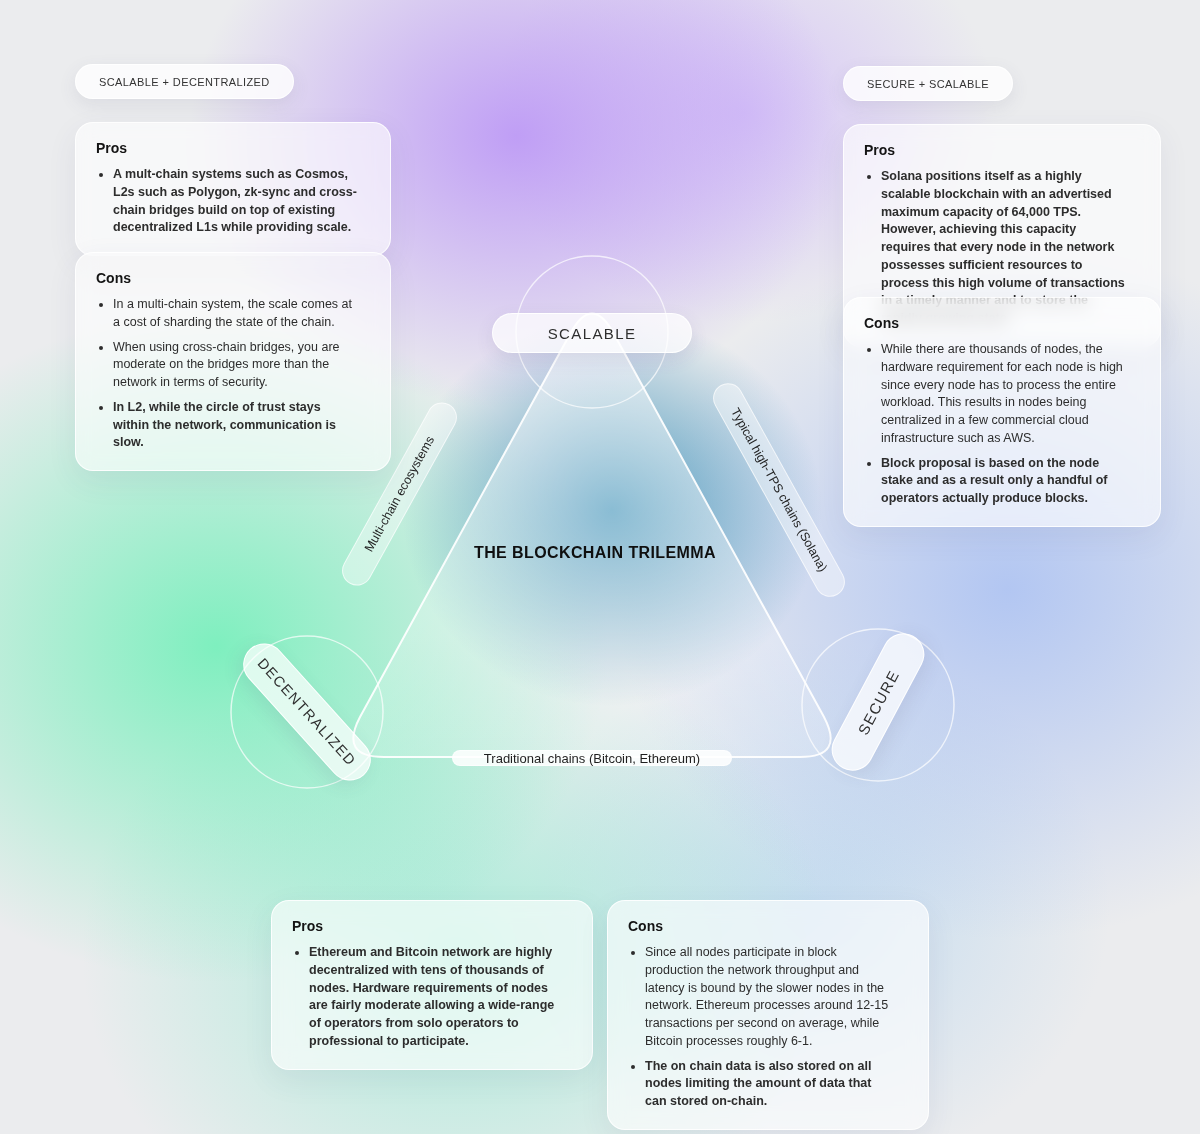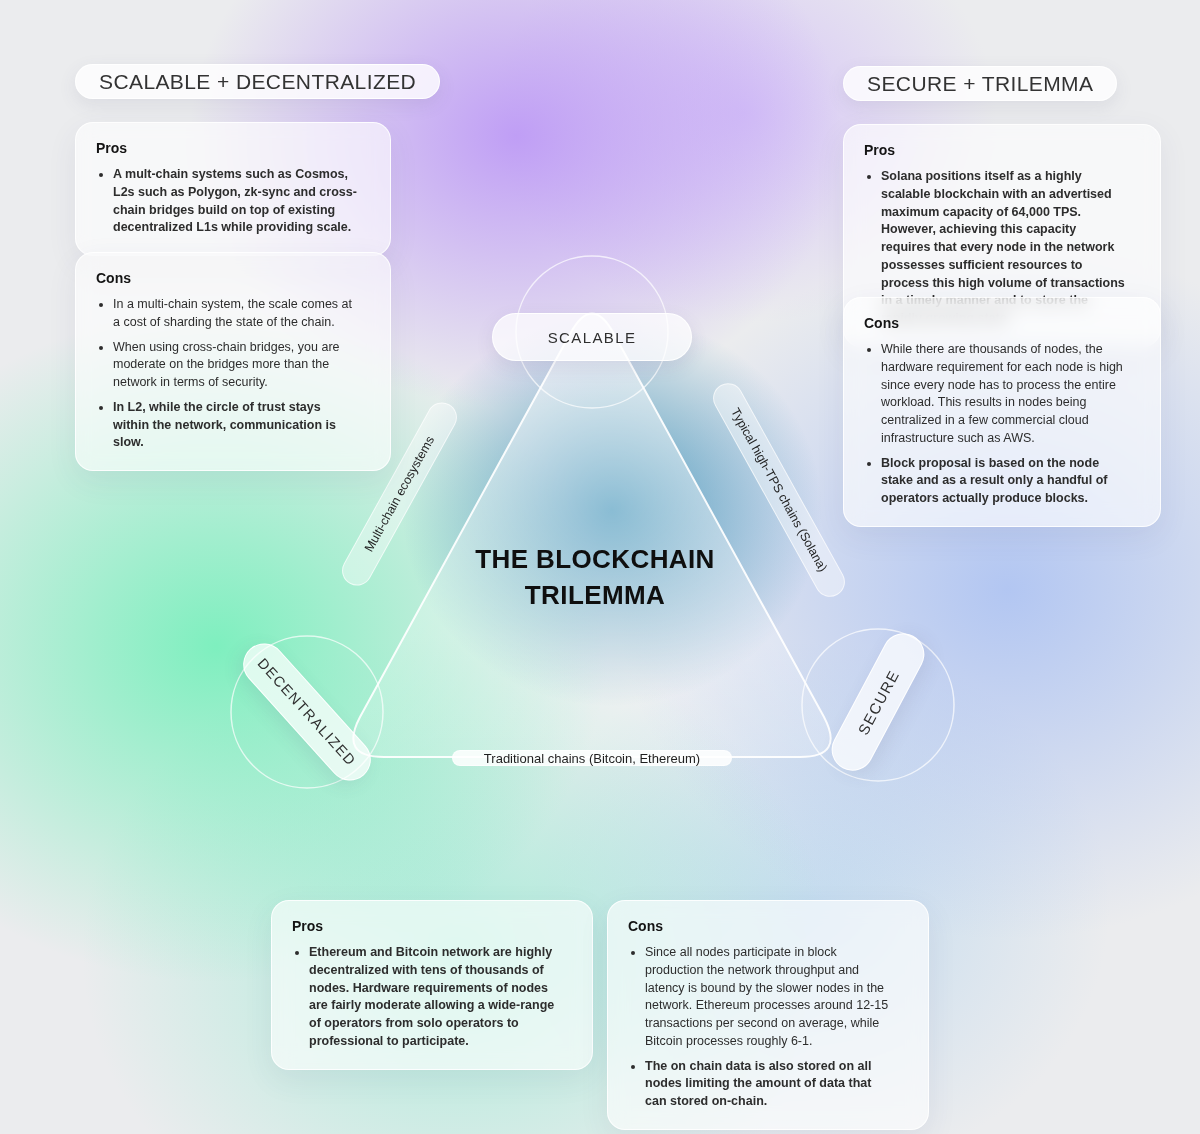--- a/index.html
+++ b/index.html
@@ -36,32 +36,32 @@
   .card li:last-child { margin-bottom:0;font-weight:bold; }
 
   .pill {
     position:absolute; display:flex; align-items:center; justify-content:center;
     background:rgba(255,255,255,0.80);
     border:1px solid rgba(255,255,255,0.95);
     border-radius:999px;
     color:#2a2a2a; white-space:nowrap;
     box-shadow:0 6px 18px rgba(80,80,120,0.10);
   }
-  .heading-pill { height:35px; padding:0 23px; font-size:21px; letter-spacing:0.4px; color:#333;text-align:right; }
+  .heading-pill { height:35px; padding:0 23px; font-size:11px; letter-spacing:0.4px; color:#333;text-align:right; }
   .vertex-pill  { font-size:15px; letter-spacing:1.4px; color:#2f2f2f; background:rgba(255,255,255,0.72); }
   .edge-label {
     position:absolute; display:flex; align-items:center; justify-content:center;
     font-size:12.5px; color:#1f1f1f; white-space:nowrap;
     background:rgba(255,255,255,0.42);
     border:1px solid rgba(255,255,255,0.65);
     border-radius:999px;
   }
   .center-title {
     position:absolute; left:470px; top:542px; width:250px;
-    text-align:center; font-size:26px; font-weight:800; letter-spacing:0.4px;
+    text-align:center; font-size:16px; font-weight:800; letter-spacing:0.4px;
     line-height:1.38; color:#0f0f0f;
   }
 </style>
 </head>
 <body>
 
 <div class="canvas">
 
   <svg class="overlay" viewBox="0 0 1200 1134">
     <defs>
@@ -71,21 +71,21 @@
       </linearGradient>
     </defs>
     <circle cx="592" cy="332" r="76" fill="none" stroke="rgba(255,255,255,0.70)" stroke-width="1.5"></circle>
     <circle cx="307" cy="712" r="76" fill="none" stroke="rgba(255,255,255,0.70)" stroke-width="1.5"></circle>
     <circle cx="878" cy="705" r="76" fill="none" stroke="rgba(255,255,255,0.70)" stroke-width="1.5"></circle>
     <path d="M 570 334 Q 592 293 614 334 L 824 717 Q 845 757 800 757 L 384 757 Q 339 757 360 717 Z" fill="url(#triFill)" stroke="rgba(255,255,255,0.92)" stroke-width="2"></path>
   </svg>
 
   <div class="center-title">THE BLOCKCHAIN TRILEMMA</div>
 
-  <div class="pill vertex-pill" style="left:492px; top:313px; width:200px; height:48px;">SCALABLE</div>
+  <div class="pill vertex-pill" style="left:492px; top:313px; width:200px; height:40px;">SCALABLE</div>
   <div class="pill vertex-pill" style="left:222px; top:691px; width:170px; height:42px; transform:rotate(48deg); font-size:14.5px;">DECENTRALIZED</div>
   <div class="pill vertex-pill" style="left:803px; top:681px; width:150px; height:42px; transform:rotate(-62deg);">SECURE</div>
 
   <div class="edge-label" style="left:297px; top:479px; width:205px; height:30px; transform:rotate(-61deg);">Multi-chain ecosystems</div>
   <div class="edge-label" style="left:659px; top:475px; width:240px; height:30px; transform:rotate(61deg);">Typical high-TPS chains (Solana)</div>
   <div class="edge-label" style="left:452px; top:750px; width:280px; height:16px; background:rgba(255,255,255,0.85); font-size:13px;">Traditional chains (Bitcoin, Ethereum)</div>
 
   <div class="pill heading-pill" style="left:75px; top:64px;">SCALABLE + DECENTRALIZED</div>
 
   <div class="card" style="left:75px; top:122px; width:316px;">
@@ -97,21 +97,21 @@
 
   <div class="card" style="left:75px; top:252px; width:316px;">
     <h3>Cons</h3>
     <ul>
         <li>In a multi-chain system, the scale comes at a cost of sharding the state of the chain.</li>
         <li>When using cross-chain bridges, you are moderate on the bridges more than the network in terms of security.</li>
         <li>In L2, while the circle of trust stays within the network, communication is slow.</li>
       </ul>
   </div>
 
-  <div class="pill heading-pill" style="left:843px; top:66px;">SECURE + TRILEMMA</div>
+  <div class="pill heading-pill" style="left:843px; top:66px;">SECURE + SCALABLE</div>
 
   <div class="card" style="left:843px; top:124px; width:318px;">
     <h3>Pros</h3>
     <ul>
         <li>Solana positions itself as a highly scalable blockchain with an advertised maximum capacity of 64,000 TPS. However, achieving this capacity requires that every node in the network possesses sufficient resources to process this high volume of transactions in a timely manner and to store the rapidly growing state.</li>
       </ul>
   </div>
 
   <div class="card" style="left:843px; top:297px; width:318px;">
     <h3>Cons</h3>

